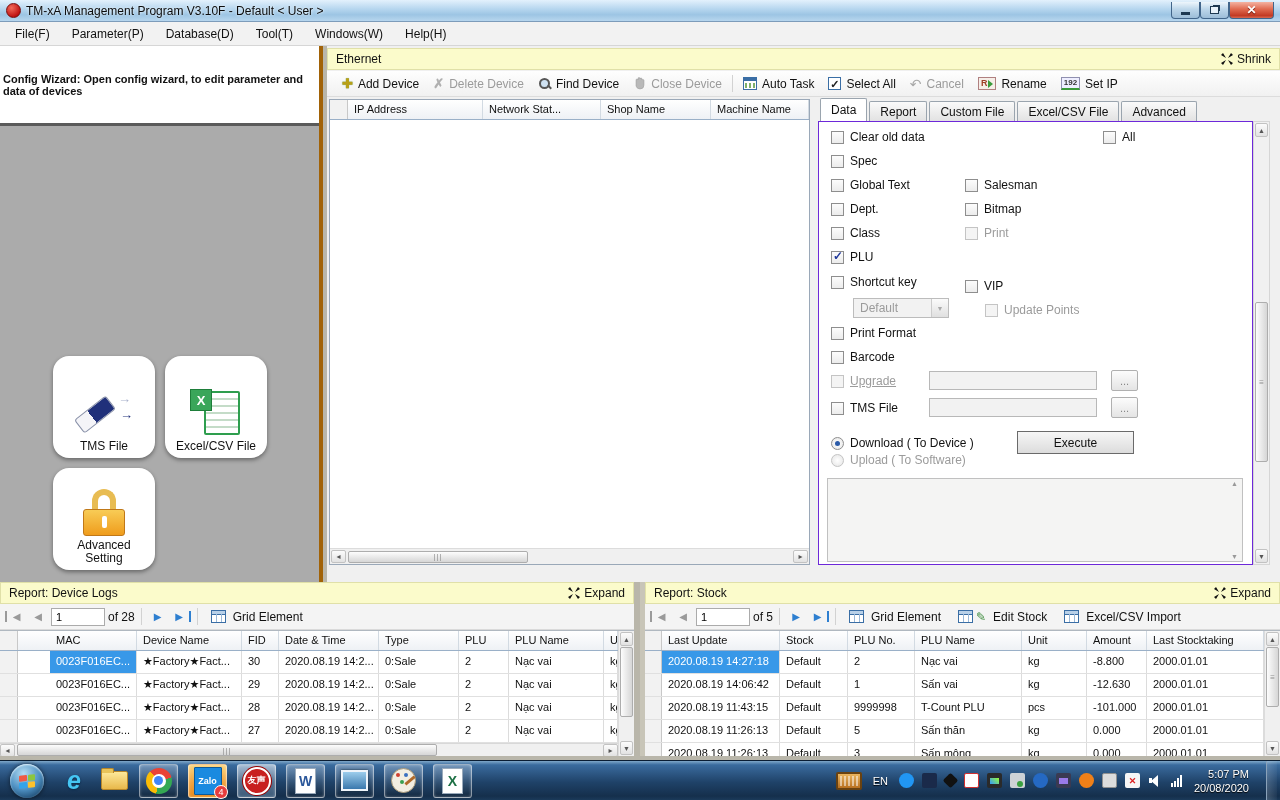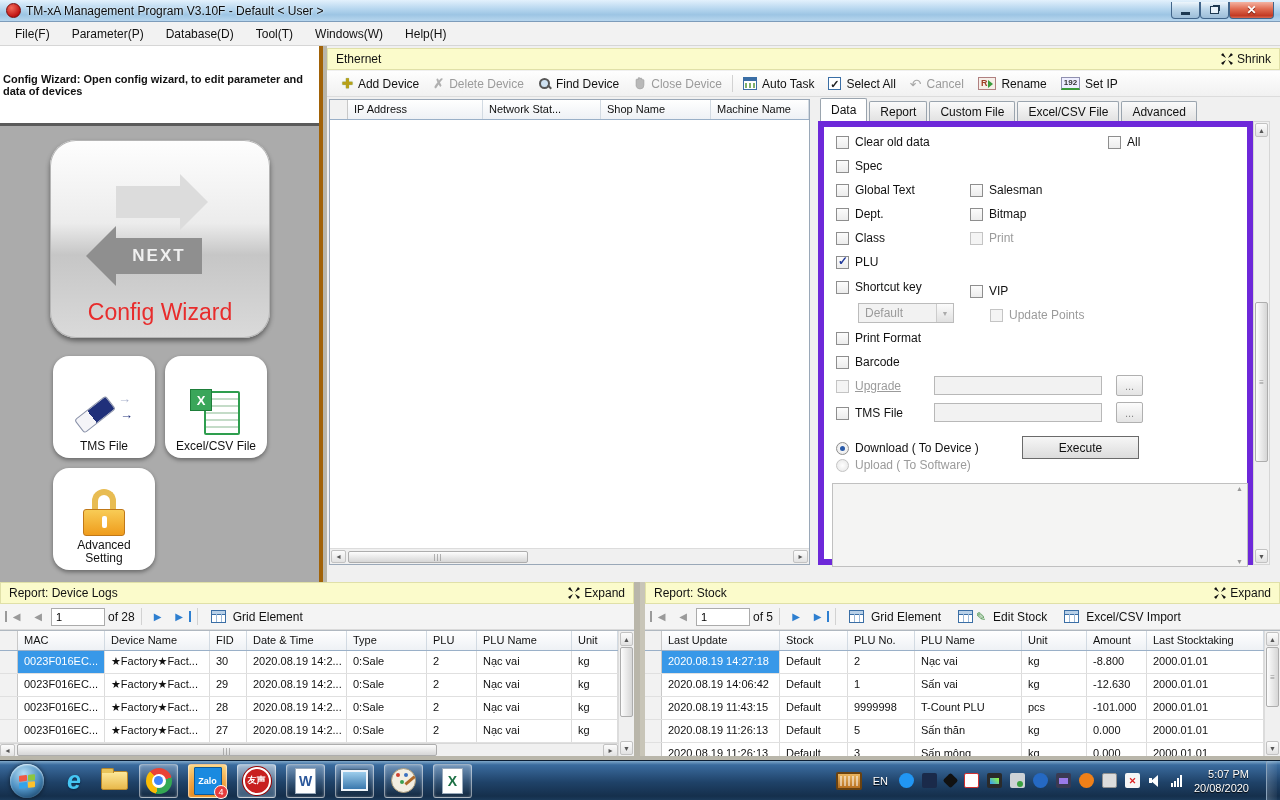--- a/index.html
+++ b/index.html
@@ -113,21 +113,21 @@
   .vs-up { top:1px; } .vs-dn { bottom:1px; }
   .vs-thumb { position:absolute; left:1px; right:1px; background:linear-gradient(90deg,#fdfdfd,#d6d6d6);
     border:1px solid #adadad; border-radius:2px; display:flex; align-items:center; justify-content:center; color:#909090; font-size:8px; }
 
   
   #tabpanel { position:absolute; left:491px; top:53px; right:10px; bottom:17px; }
   .tabs { display:flex; height:22px; padding-left:2px; align-items:flex-end; }
   .tab { padding:3px 10px 2px; border:1px solid #9aa4ae; border-bottom:none; border-radius:2px 2px 0 0;
     background:linear-gradient(#fafafa,#e2e2e2); margin-right:2px; height:20px; white-space:nowrap; }
   .tab.active { background:#fff; height:23px; position:relative; z-index:2; padding-top:4px; }
-  .tab-body { position:absolute; top:22px; left:0; right:17px; bottom:0; background:#fff; border:6px solid #6d28d9; z-index:1; }
+  .tab-body { position:absolute; top:22px; left:0; right:17px; bottom:0; background:#fff; border:1px solid #6d28d9; z-index:1; }
   .cb { position:absolute; display:flex; align-items:center; gap:6px; white-space:nowrap; }
   .cbx { width:13px; height:13px; border:1px solid #8e8e8e; background:linear-gradient(#fcfcfc,#ececec); position:relative; }
   .cb.checked .cbx::after { content:"✓"; position:absolute; left:1px; top:-3px; font-size:12px; font-weight:bold; color:#21399b; }
   .cb.disabled { color:#9b9b9b; } .cb.disabled .cbx { border-color:#c4c4c4; background:#f4f4f4; }
   .radio { position:absolute; display:flex; align-items:center; gap:6px; white-space:nowrap; }
   .rdo { width:13px; height:13px; border:1px solid #8e8e8e; border-radius:50%; background:radial-gradient(#fff,#e4e4e4); position:relative; }
   .radio.selected .rdo::after { content:""; position:absolute; left:3px; top:3px; width:5px; height:5px; border-radius:50%; background:#2a5aa8; }
   .radio.disabled { color:#9b9b9b; } .radio.disabled .rdo { border-color:#c4c4c4; }
   .ddl { position:absolute; left:34px; top:176px; width:96px; height:20px; border:1px solid #bcbcbc; background:#f2f2f2;
     color:#9b9b9b; display:flex; align-items:center; padding-left:6px; }
@@ -157,21 +157,21 @@
   .nav-sep { width:1px; height:17px; background:#d2d2d2; margin:0 3px; }
   .tblico { width:15px; height:13px; border:1px solid #3a6ea5; background:#fff; position:relative; margin-right:2px; }
   .tblico::before { content:""; position:absolute; left:0; top:0; right:0; height:3px; background:#b8d0e8; border-bottom:1px solid #3a6ea5; }
   .tblico::after { content:""; position:absolute; left:4px; top:3px; bottom:0; width:1px; background:#9ab8d8; box-shadow:5px 0 0 #9ab8d8; }
   .pencil { color:#3a8a3a; font-size:12px; margin-left:-4px; margin-right:2px; }
   .rgrid { position:absolute; left:0; right:0; top:48px; bottom:0; background:#fff; border-top:1px solid #b0b8c0; overflow:hidden; }
   .grow { display:flex; height:23px; border-bottom:1px solid #e0e0e0; }
   .gc { padding:4px 6px 0; border-right:1px solid #dcdcdc; font-size:11px; white-space:nowrap; overflow:hidden; }
   .gsel { background:#f2f2f2; border-right:1px solid #c8c8c8; }
   .sel { background:#3898e8; color:#fff; }
-  .dl-sel{width:18px;} .dl-mac{width:87px;} .dl-dev{width:105px;} .dl-fid{width:37px;} .dl-date{width:100px;}
+  .dl-sel{width:18px;} .dl-mac{width:87px;margin-left:32px;} .dl-dev{width:105px;} .dl-fid{width:37px;} .dl-date{width:100px;}
   .dl-type{width:80px;} .dl-plu{width:50px;} .dl-pname{width:95px;} .dl-unit{flex:1;}
   .st-sel{width:17px;} .st-upd{width:118px;} .st-stock{width:68px;} .st-no{width:67px;} .st-pname{width:107px;}
   .st-unit{width:65px;} .st-amt{width:60px;} .st-last{flex:1;}
   .rows-clip { position:absolute; left:0; right:16px; top:20px; bottom:0; overflow:hidden; }
   #dlpanel .rows-clip { bottom:13px; }
   #dlpanel .gh, #stpanel .gh { margin-right:16px; }
   .dl-hscroll { position:absolute; left:0; right:16px; bottom:0; height:13px; background:#f0f0f0; border-top:1px solid #d8d8d8;
     display:flex; align-items:center; }
 
   
@@ -268,27 +268,20 @@
     <span class="menu-item">File(F)</span>
     <span class="menu-item">Parameter(P)</span>
     <span class="menu-item">Database(D)</span>
     <span class="menu-item">Tool(T)</span>
     <span class="menu-item">Windows(W)</span>
     <span class="menu-item">Help(H)</span>
   </div>
 
   <div id="wizard">
     <div class="wizard-info">Config Wizard: Open config wizard, to edit parameter and data of devices</div>
-    <div class="big-btn">
-      <span class="arrow-light"></span>
-      <span class="arrow-dark">
-          <span>NEXT</span>
-        </span>
-      <div class="wizard-title">Config Wizard</div>
-    </div>
     <div class="sq-btn" id="btn-tms">
       <span class="usb">
         <span class="usb-body"></span>
         <span class="usb-arr a1">→</span>
         <span class="usb-arr a2">→</span>
       </span>
       <span>TMS File</span>
     </div>
     <div class="sq-btn" id="btn-excel">
       <span class="xls">

